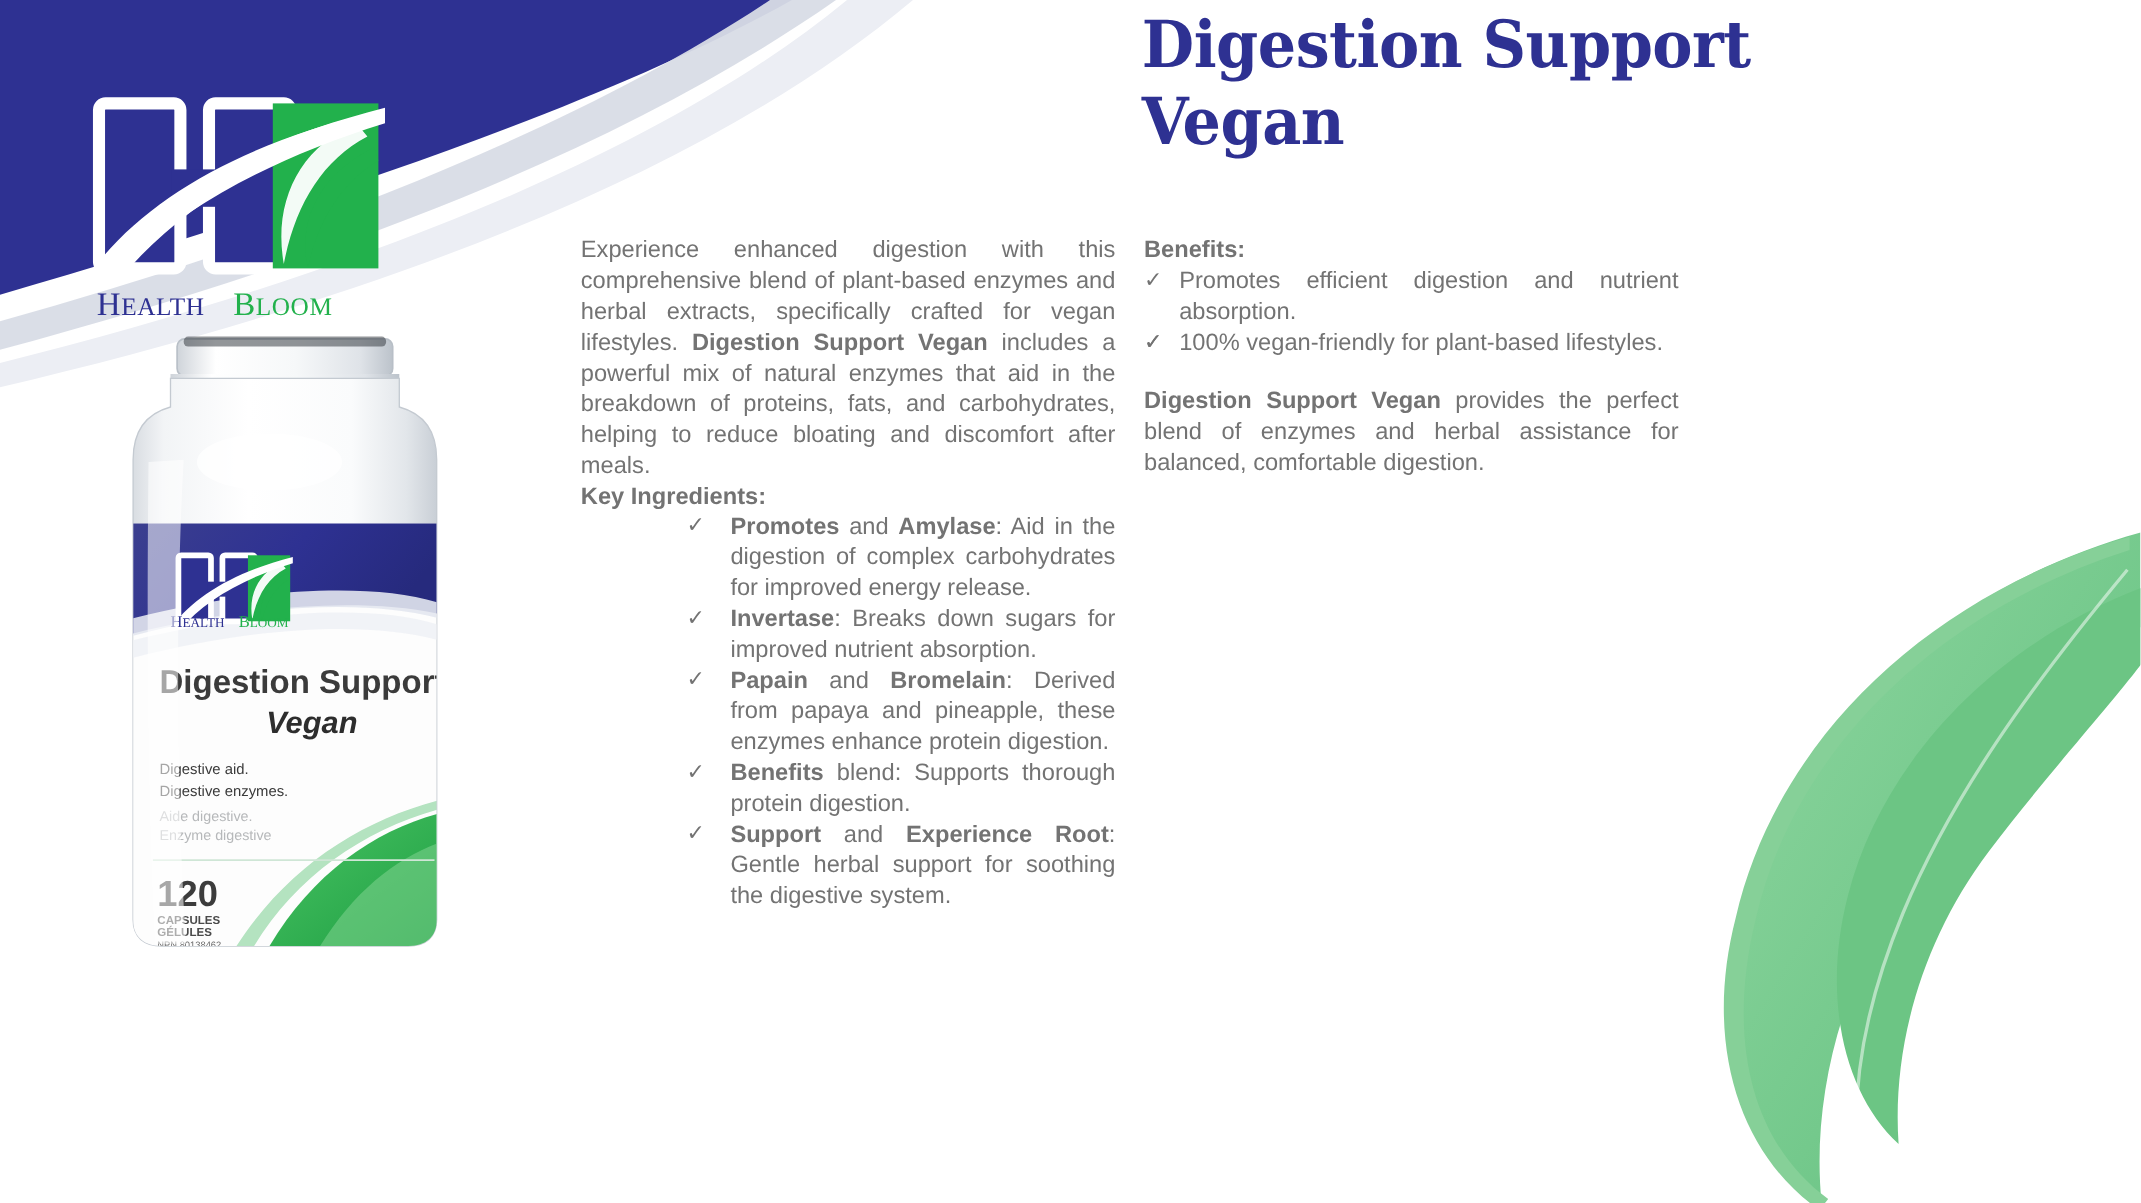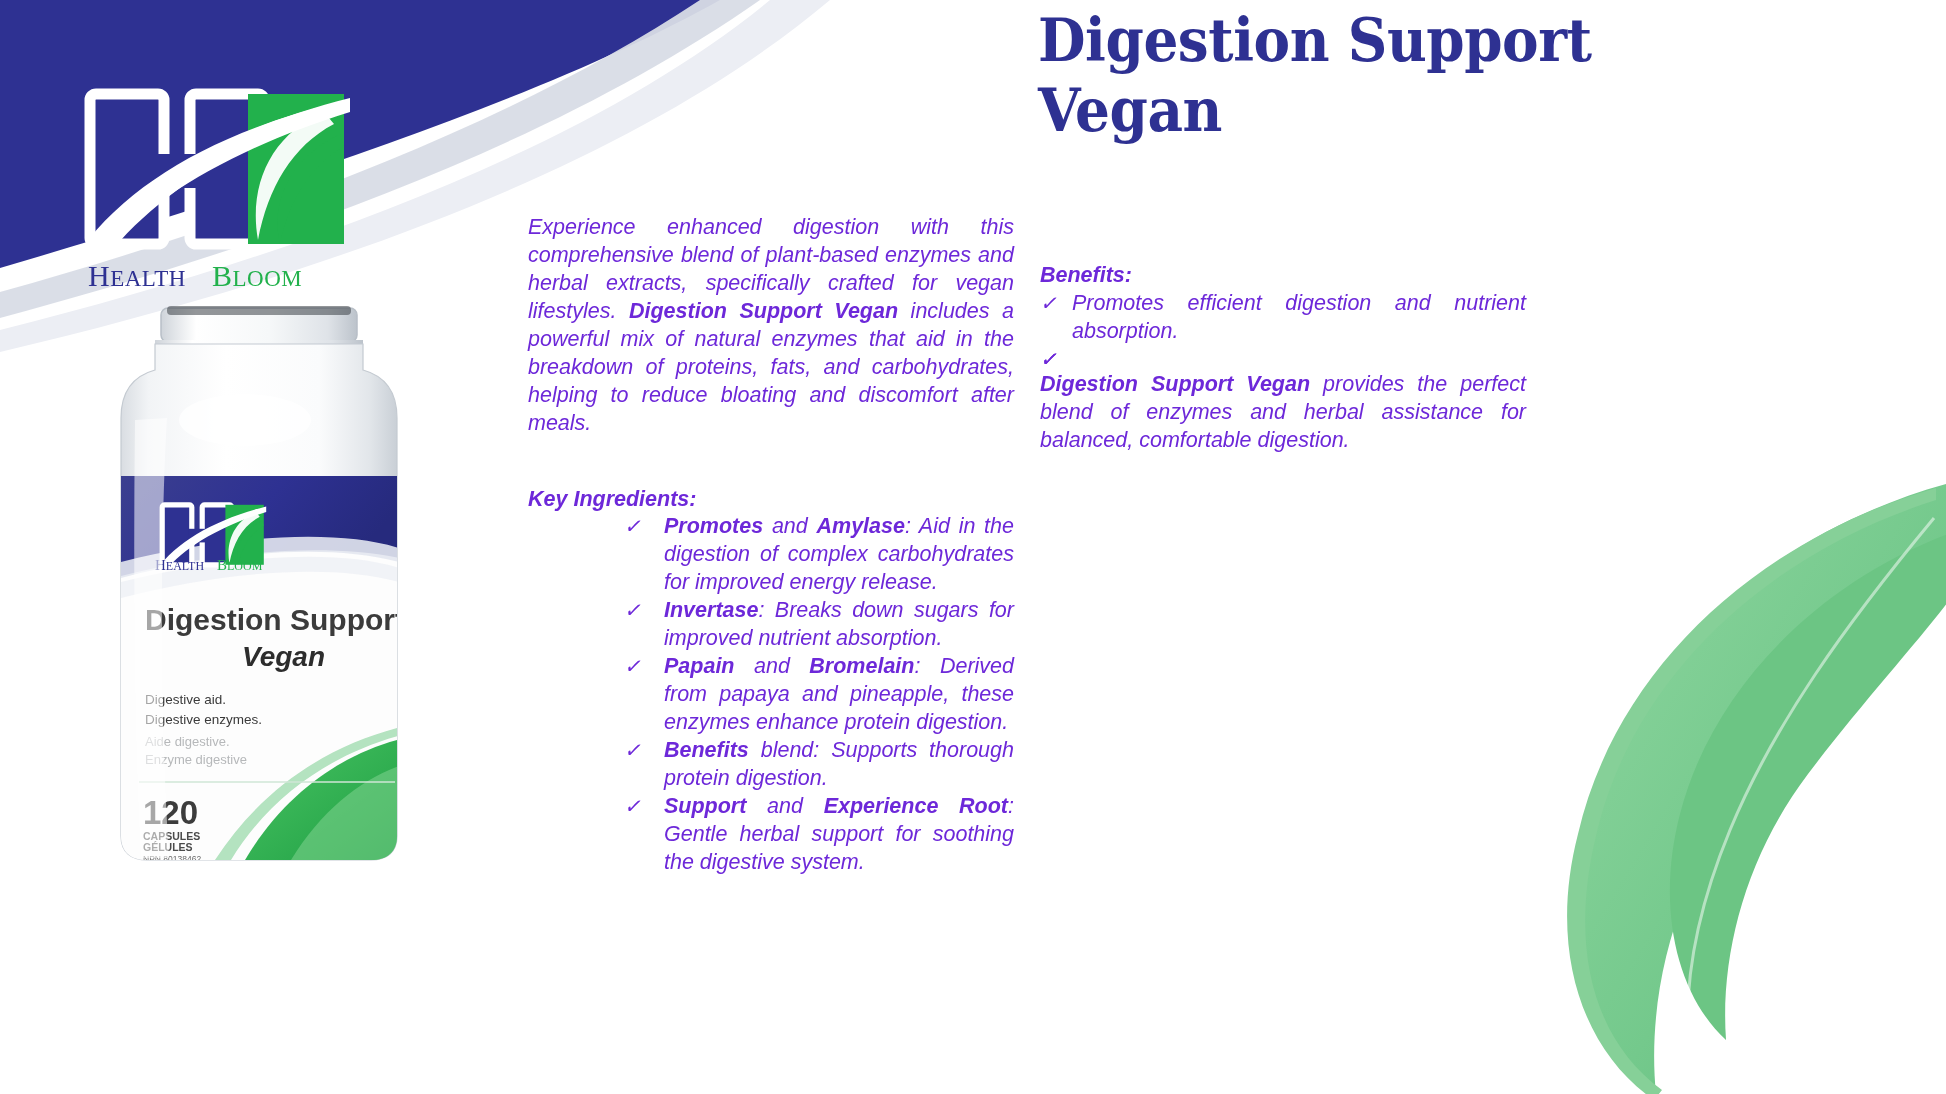--- a/index.html
+++ b/index.html
@@ -38,31 +38,30 @@
     letter-spacing:-0.5px;
     transform:scaleX(0.93);
     transform-origin:left top;
   }
 
   
   .col {
     position:absolute;
     font-size:21.5px;
     line-height:1.30;
-    color:#6d28d9;
+    color:#737373;
     text-align:justify;
-    font-style:italic;
   }
   .col-left  { left:528px;  top:214px; width:486px; }
   .col-right { left:1040px; top:214px; width:486px; }
 
   .col p { text-align:justify; text-justify:inter-word; }
   .col b, .col strong { font-weight:700; }
 
-  .heading { font-weight:700; text-align:left;margin-top:48px; }
+  .heading { font-weight:700; text-align:left; }
 
   
   ul.checks { list-style:none; }
   ul.checks li {
     position:relative;
     text-align:justify;
     text-justify:inter-word;
   }
   ul.checks li .tick {
     position:absolute;
@@ -224,21 +223,21 @@
       <li><span class="tick">✓</span><b>Support</b><span> and </span><b>Experience Root</b><span>: Gentle herbal support for soothing the digestive system.</span></li>
     </ul>
   </div>
 
   <div class="col col-right">
     <div class="heading">Benefits:</div>
 
     <ul class="checks ben-list">
       <li><span class="tick">✓</span><span>Promotes efficient digestion and nutrient absorption.</span></li>
       <li><span class="tick">✓</span></li>
-      <li><span class="tick">✓</span></li>
+      <li><span class="tick">✓</span><span>100% vegan-friendly for plant-based lifestyles.</span></li>
     </ul>
 
     <div class="spacer"></div>
 
     <p class="last-para"><b>Digestion Support Vegan</b><span> provides the perfect blend of enzymes and herbal assistance for balanced, comfortable digestion.</span></p>
   </div>
 
   <div class="leaf-big">
     <svg width="440" height="640" viewBox="0 0 440 640" xmlns="http://www.w3.org/2000/svg">
       <defs>

